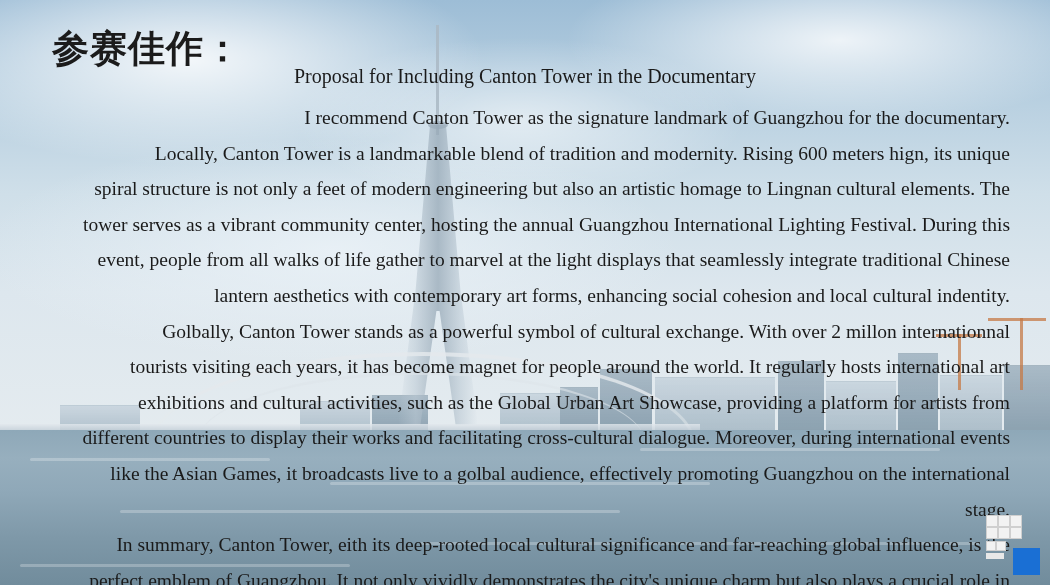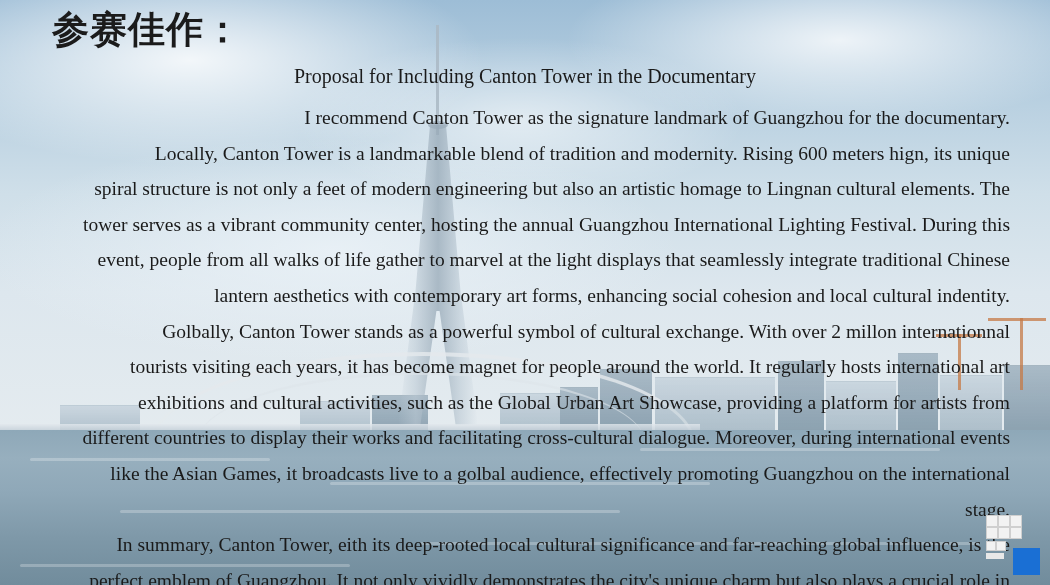--- a/index.html
+++ b/index.html
@@ -127,21 +127,21 @@
     top: 434px;
     width: 12px;
     height: 26px;
     background: rgba(166,182,194,0.7);
   }
 
   
   .heading {
     position: absolute;
     left: 52px;
-    top: 5px;
+    top: 24px;
     font-family: "DejaVu Serif", serif;
     font-size: 37px;
     font-weight: 700;
     color: #1b1b1b;
     letter-spacing: 1px;
     white-space: nowrap;
   }
   .doc-title {
     position: absolute;
     left: 0;

